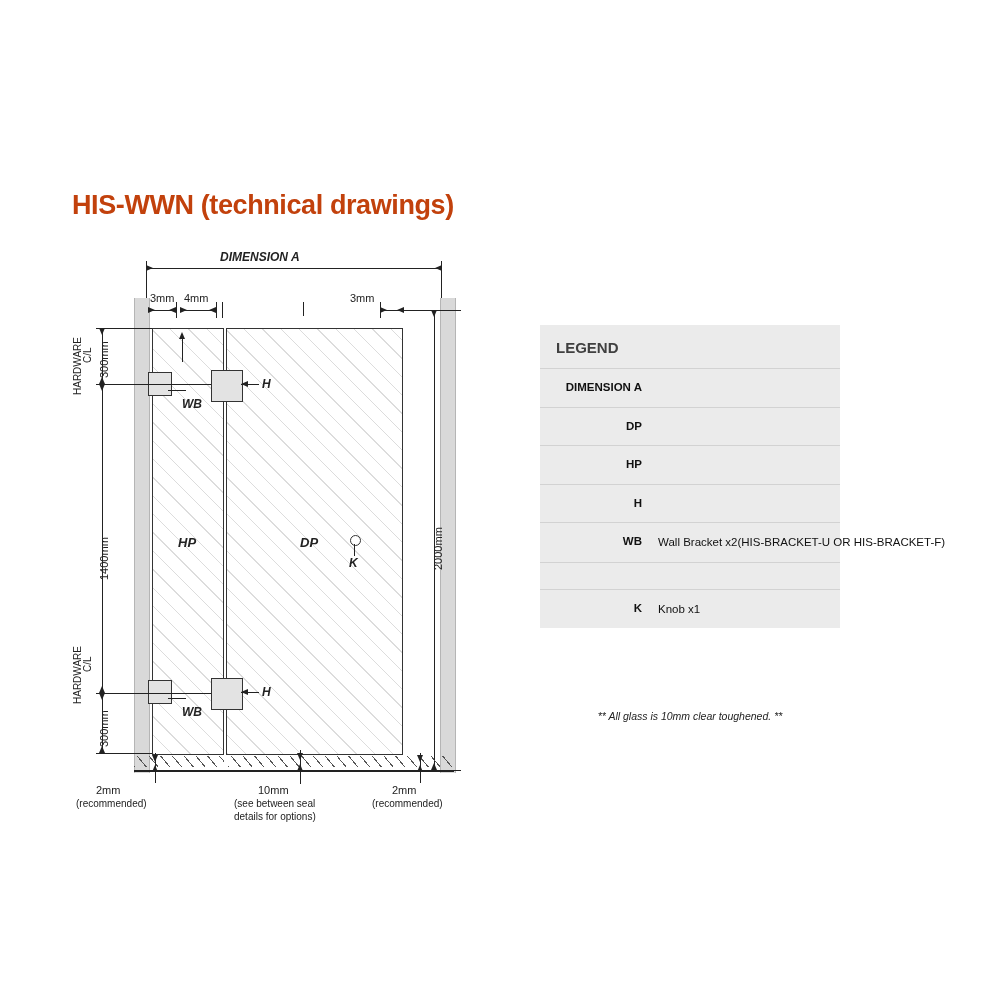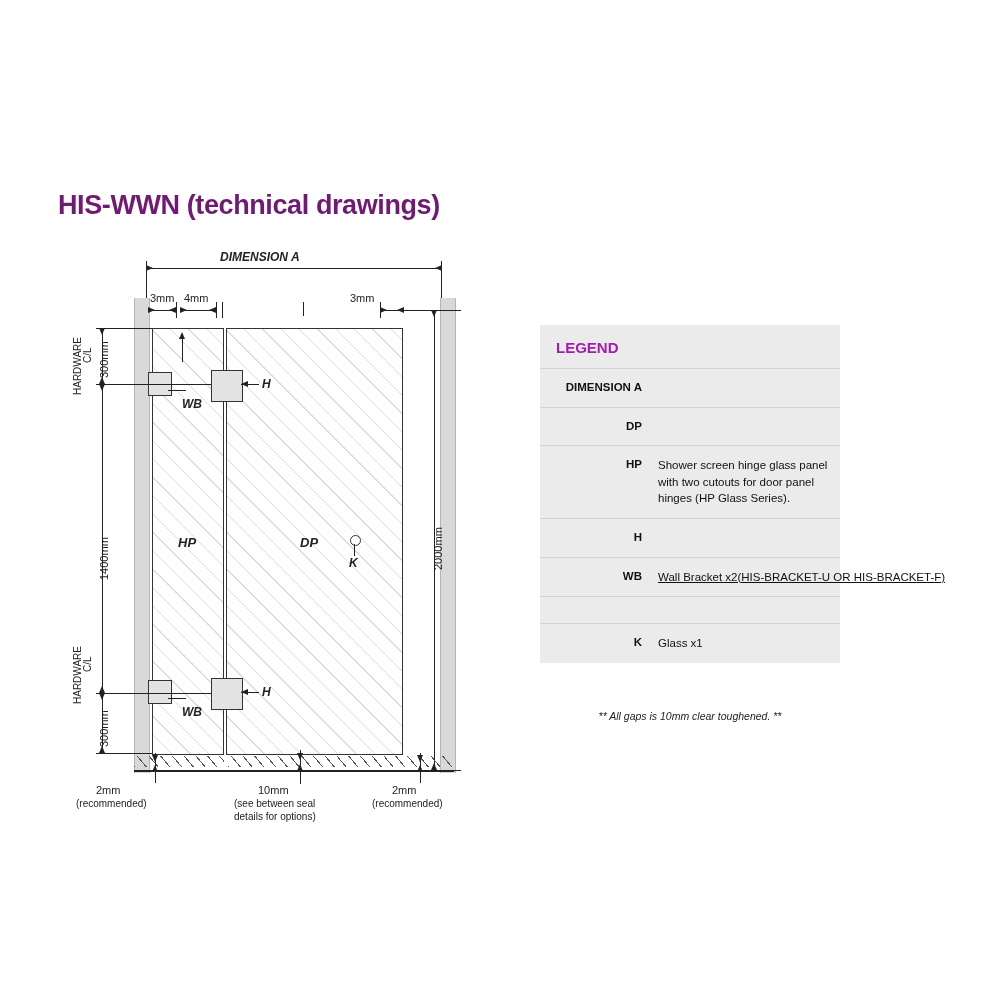--- a/index.html
+++ b/index.html
@@ -5,22 +5,22 @@
   html,body{margin:0;padding:0;}
   body{
     width:1000px;height:1000px;background:#ffffff;
     font-family:"Liberation Sans", sans-serif;
     color:#1a1a1a;position:relative;overflow:hidden;
   }
   .page{position:absolute;left:0;top:0;width:1000px;height:1000px;}
 
   
   .title{
-    position:absolute;left:58px;top:190px;
-    font-size:27px;font-weight:bold;letter-spacing:-0.4px;color:#701a75;
+    position:absolute;left:72px;top:190px;
+    font-size:27px;font-weight:bold;letter-spacing:-0.4px;color:#c2410c;
     white-space:nowrap;
   }
 
   
   .drawing{position:absolute;left:60px;top:250px;width:420px;height:590px;}
 
   .line{position:absolute;background:#222;}
   .hline{height:1px;}
   .vline{width:1px;}
 
@@ -63,33 +63,33 @@
   .floorhatch{
     position:absolute;height:11px;
     background:repeating-linear-gradient(50deg, #555 0 1px, rgba(0,0,0,0) 1px 9px);
   }
 
   
   .legend{
     position:absolute;left:540px;top:325px;width:300px;background:#ebebeb;
   }
   .legend-title{
-    font-size:15px;font-weight:bold;color:#a21caf;padding:14px 8px 12px 16px;
+    font-size:15px;font-weight:bold;color:#404040;padding:14px 8px 12px 16px;
     border-bottom:1px solid #d2d2d2;
   }
   .lrow{display:flex;border-bottom:1px solid #d2d2d2;}
   .lrow:last-child{border-bottom:none;}
   .lkey{
     width:96px;min-width:96px;text-align:right;padding:11px 10px 11px 6px;
     font-size:11.5px;font-weight:bold;color:#111;line-height:1.35;
   }
   .lval{
     padding:11px 8px 11px 6px;font-size:11.5px;color:#111;line-height:1.45;
   }
-  .lrow.wide .lval{white-space:nowrap;text-decoration:underline;}
+  .lrow.wide .lval{white-space:nowrap;}
   .lrow.blank{height:26px;}
   .legend-note{
     position:absolute;left:540px;top:710px;width:300px;text-align:center;
     font-size:10.5px;font-style:italic;color:#222;
   }
 </style>
 </head>
 <body>
 
 <div class="page">
@@ -223,38 +223,37 @@
     <div class="lrow">
       <div class="lkey">DIMENSION A</div>
     </div>
 
     <div class="lrow">
       <div class="lkey">DP</div>
     </div>
 
     <div class="lrow">
       <div class="lkey">HP</div>
-      <div class="lval">Shower screen hinge glass panel with two cutouts for door panel hinges (HP Glass Series).</div>
     </div>
 
     <div class="lrow">
       <div class="lkey">H</div>
     </div>
 
     <div class="lrow wide">
       <div class="lkey">WB</div>
       <div class="lval">Wall Bracket x2(HIS-BRACKET-U OR HIS-BRACKET-F)</div>
     </div>
 
     <div class="lrow blank">
       <div class="lkey"></div>
       <div class="lval"></div>
     </div>
 
     <div class="lrow">
       <div class="lkey">K</div>
-      <div class="lval">Glass x1</div>
+      <div class="lval">Knob x1</div>
     </div>
   </div>
 
-  <div class="legend-note">** All gaps is 10mm clear toughened. **</div>
+  <div class="legend-note">** All glass is 10mm clear toughened. **</div>
 
 </div>
 
 </body></html>

